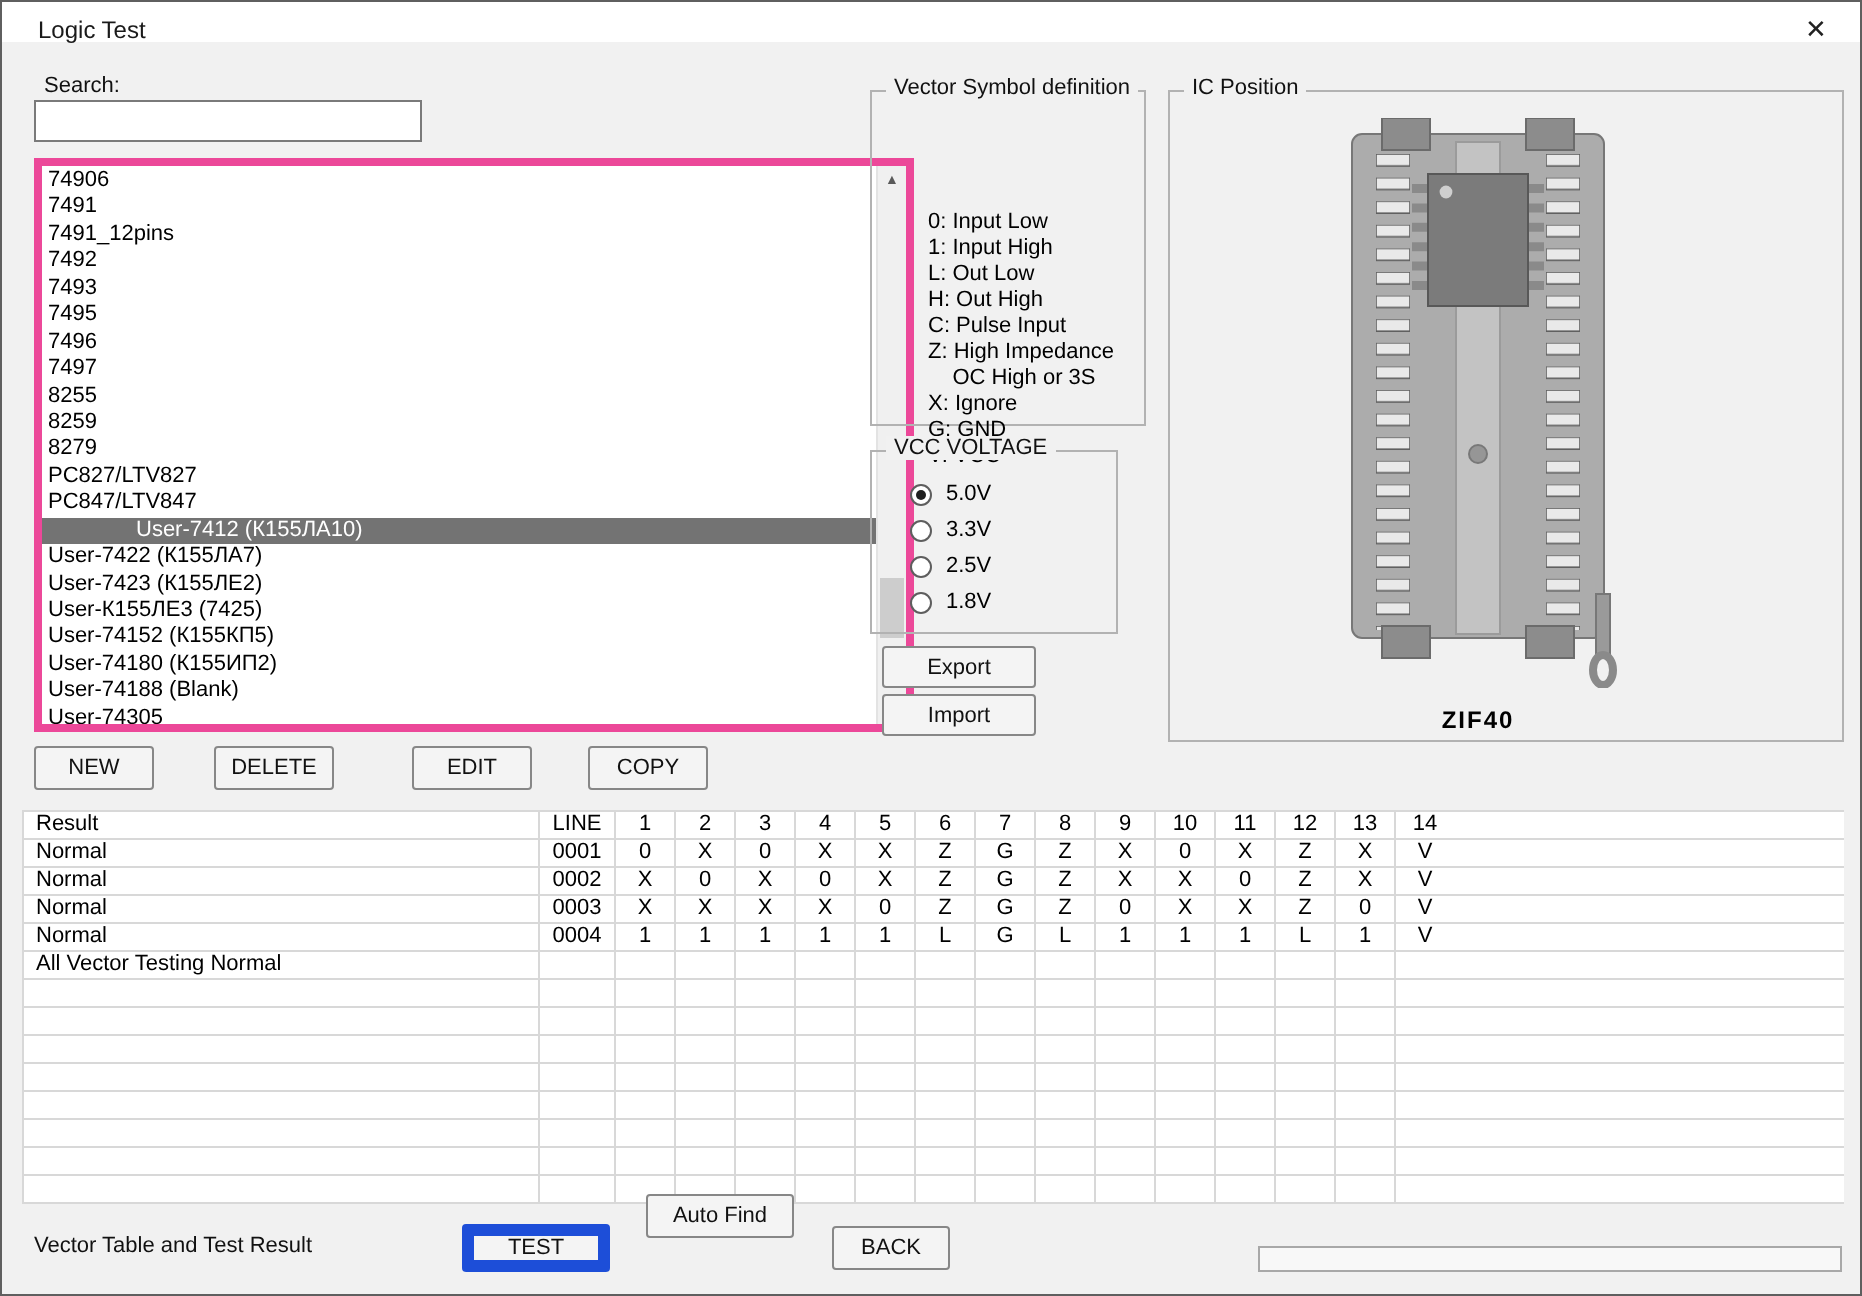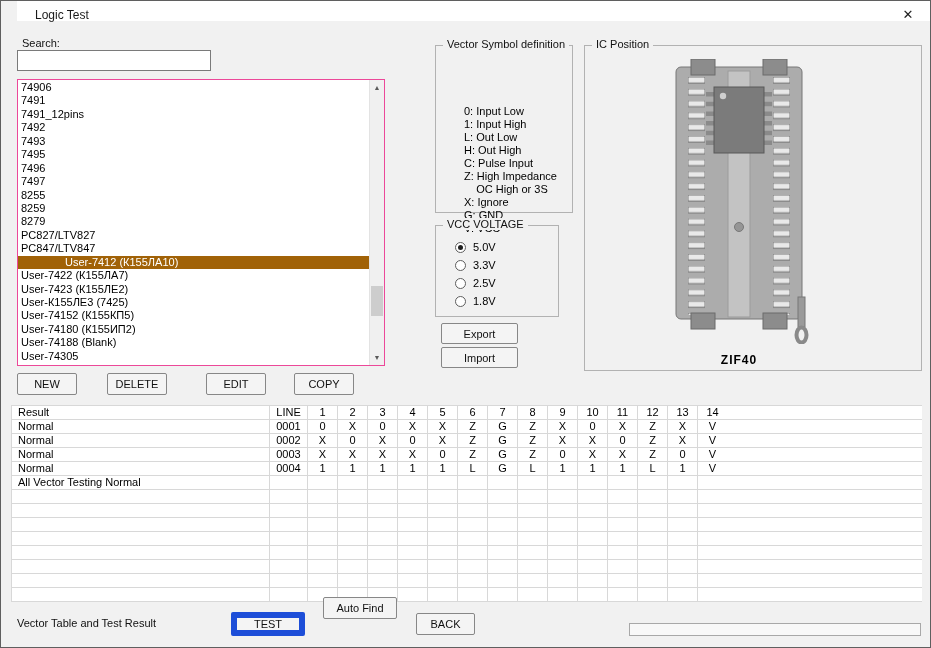--- a/index.html
+++ b/index.html
@@ -5,39 +5,39 @@
   * { margin:0; padding:0; box-sizing:border-box; }
   html,body { background:#cfcfcf; }
   body { font-family:"Liberation Sans","DejaVu Sans",sans-serif; }
 
   #window {
     position:relative; width:931px; height:648px;
     background:#f1f1f1; border:1px solid #5f5f5f; overflow:hidden;
   }
 
   
-  .titlebar { position:absolute; left:16px; top:0; right:0; height:20px; background:#ffffff; }
+  .titlebar { position:absolute; left:0; top:0; right:0; height:20px; background:#ffffff; }
   .title { position:absolute; left:18px; top:7px; font-size:12px; color:#1a1a1a; }
   .close-btn { position:absolute; right:10px; top:4px; width:24px; height:20px;
     text-align:center; line-height:20px; font-size:13px; color:#222; cursor:pointer; }
 
   .lbl { font-size:11px; color:#111; }
 
   
   #search-label { position:absolute; left:21px; top:36px; }
   #search-input { position:absolute; left:16px; top:49px; width:194px; height:21px;
     border:1px solid #7a7a7a; background:#fff; font:11px "Liberation Sans",sans-serif; padding:0 3px; }
 
   
-  #ic-listbox { position:absolute; left:16px; top:78px; width:368px; height:287px;
-    background:#fff; border:1px solid #ec4899; }
+  #ic-listbox { position:absolute; left:16px; top:78px; width:440px; height:287px;
+    background:#fff; border:4px solid #ec4899; }
   .list-inner { position:absolute; left:0; top:1px; right:15px; bottom:0; overflow:hidden; }
   .li { height:13.45px; line-height:13.45px; font-size:11px; padding-left:3px;
     white-space:nowrap; color:#000; cursor:default; }
-  .li.selected { background:#a16207; color:#fff;padding-left:47px; }
+  .li.selected { background:#737373; color:#fff;padding-left:47px; }
   .scrollbar { position:absolute; top:0; right:0; bottom:0; width:15px;
     background:#f0f0f0; border-left:1px solid #e3e3e3; }
   .scroll-arrow { position:absolute; left:0; right:0; height:13px; font-size:7px;
     color:#5a5a5a; text-align:center; line-height:13px; cursor:pointer; }
   .scroll-up { top:1px; } .scroll-down { bottom:1px; }
   .scroll-thumb { position:absolute; left:1px; right:1px; top:206px; height:30px; background:#cdcdcd; cursor:pointer; }
 
   
   .btn { position:absolute; height:22px; background:#f4f4f4; border:1px solid #878787;
     border-radius:2px; font-size:11px; color:#111; text-align:center; cursor:pointer;

